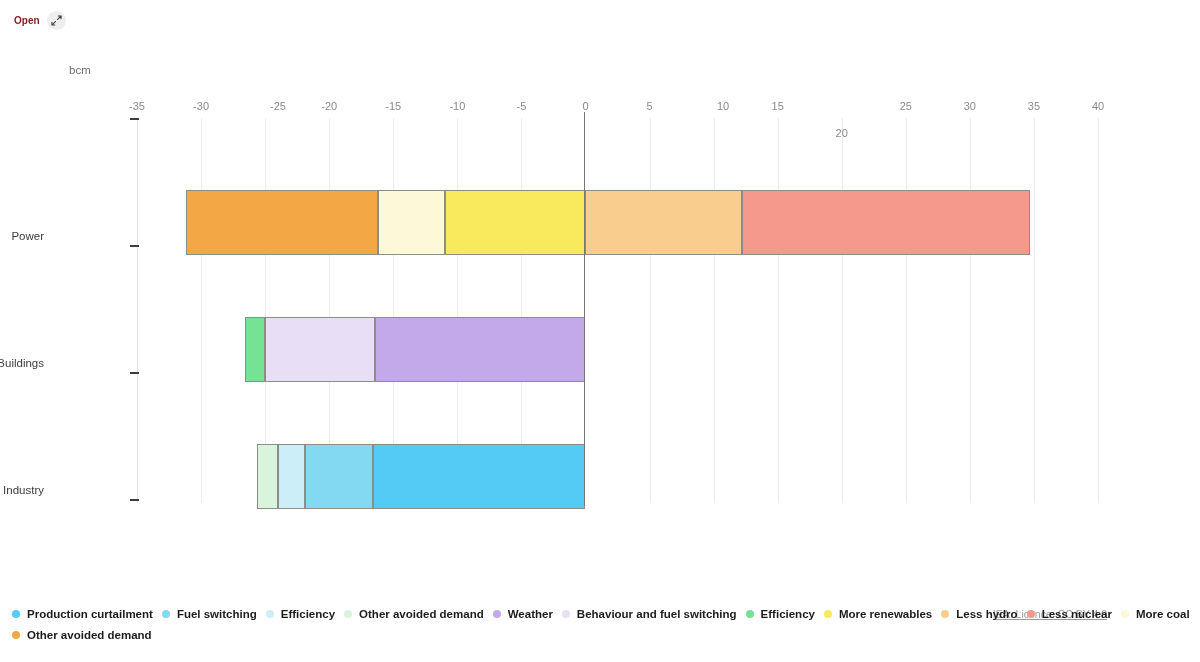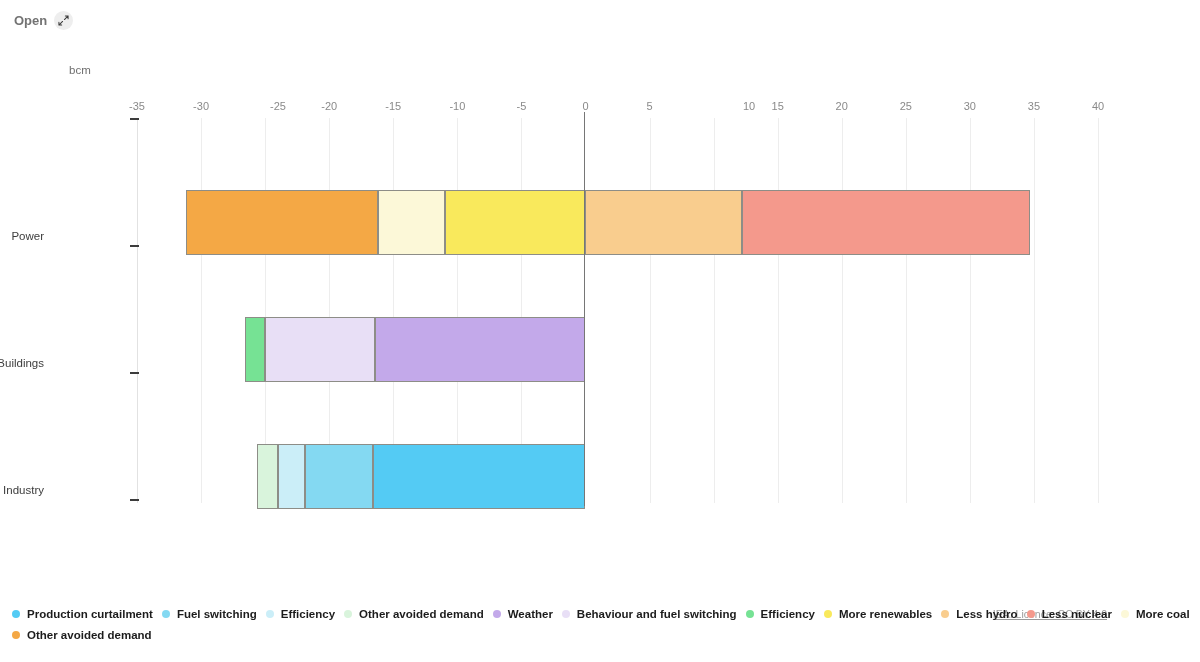--- a/index.html
+++ b/index.html
@@ -35,23 +35,23 @@
     letter-spacing: -0.1px;
     white-space: nowrap;
   }
   #open-control {
     display: flex;
     align-items: center;
     gap: 7px;
     cursor: pointer;
   }
   #open-label {
-    font-size: 13px;
+    font-size: 10px;
     font-weight: 700;
-    color: #737373;
+    color: #7f1d1d;
   }
   #expand-icon {
     width: 19px;
     height: 19px;
     border-radius: 50%;
     background: #eeeeee;
     display: flex;
     align-items: center;
     justify-content: center;
   }
@@ -210,23 +210,23 @@
   <div id="xtick-labels">
       <div class="tick-label" style="left: 137px;">-35</div>
       <div class="tick-label" style="left: 201.067px;">-30</div>
       <div class="tick-label" style="left: 278px;">-25</div>
       <div class="tick-label" style="left: 329.2px;">-20</div>
       <div class="tick-label" style="left: 393.267px; text-align: right;">-15</div>
       <div class="tick-label" style="left: 457.333px;">-10</div>
       <div class="tick-label" style="left: 521.4px;">-5</div>
       <div class="tick-label" style="left: 585.467px;">0</div>
       <div class="tick-label" style="left: 649.533px;">5</div>
-      <div class="tick-label" style="left: 749px; text-align: right;">10</div>
+      <div class="tick-label" style="left: 723px; text-align: right;">10</div>
       <div class="tick-label" style="left: 777.667px;">15</div>
-      <div class="tick-label" style="left: 841.733px;">20</div>
+      <div class="tick-label" style="left: 841.733px; margin-top: 27px;">20</div>
       <div class="tick-label" style="left: 905.8px;">25</div>
       <div class="tick-label" style="left: 969.867px;">30</div>
       <div class="tick-label" style="left: 1033.93px;">35</div>
       <div class="tick-label" style="left: 1098px;">40</div>
     </div>
   <div id="y-ticks">
       <div class="y-tick" style="top: 78px;"></div>
       <div class="y-tick" style="top: 205px;"></div>
       <div class="y-tick" style="top: 332px;"></div>
       <div class="y-tick" style="top: 459px;"></div>

